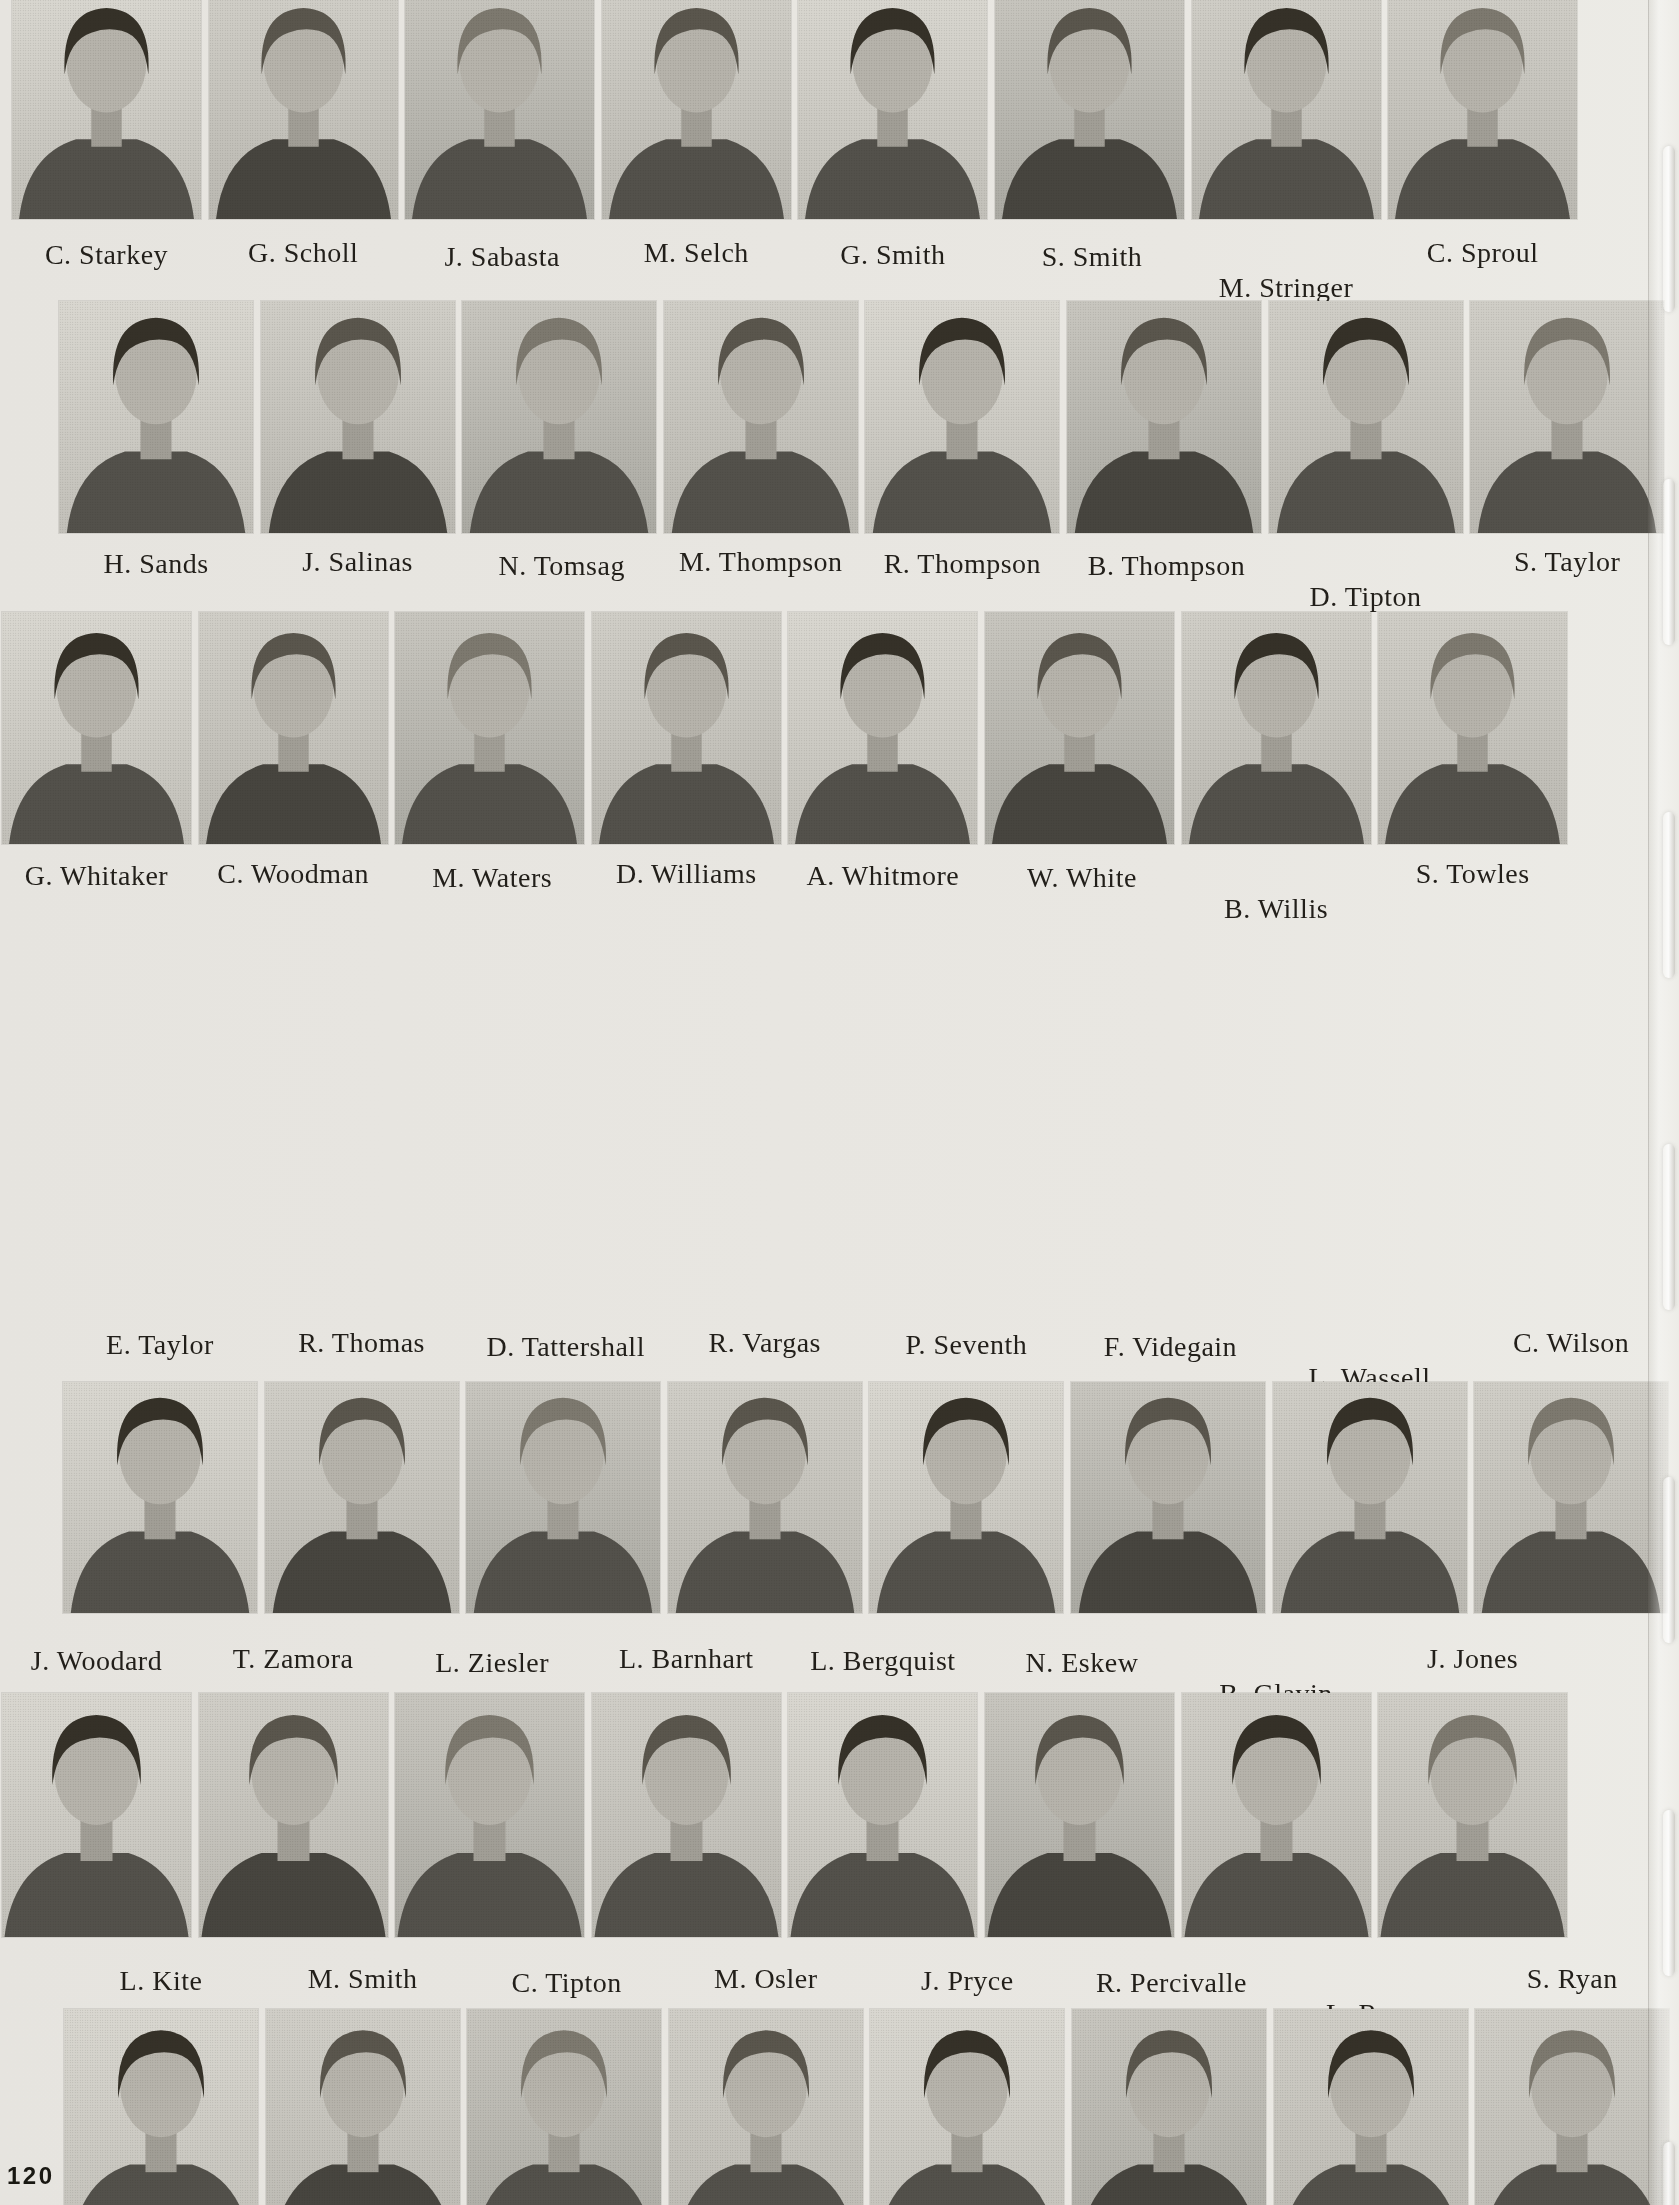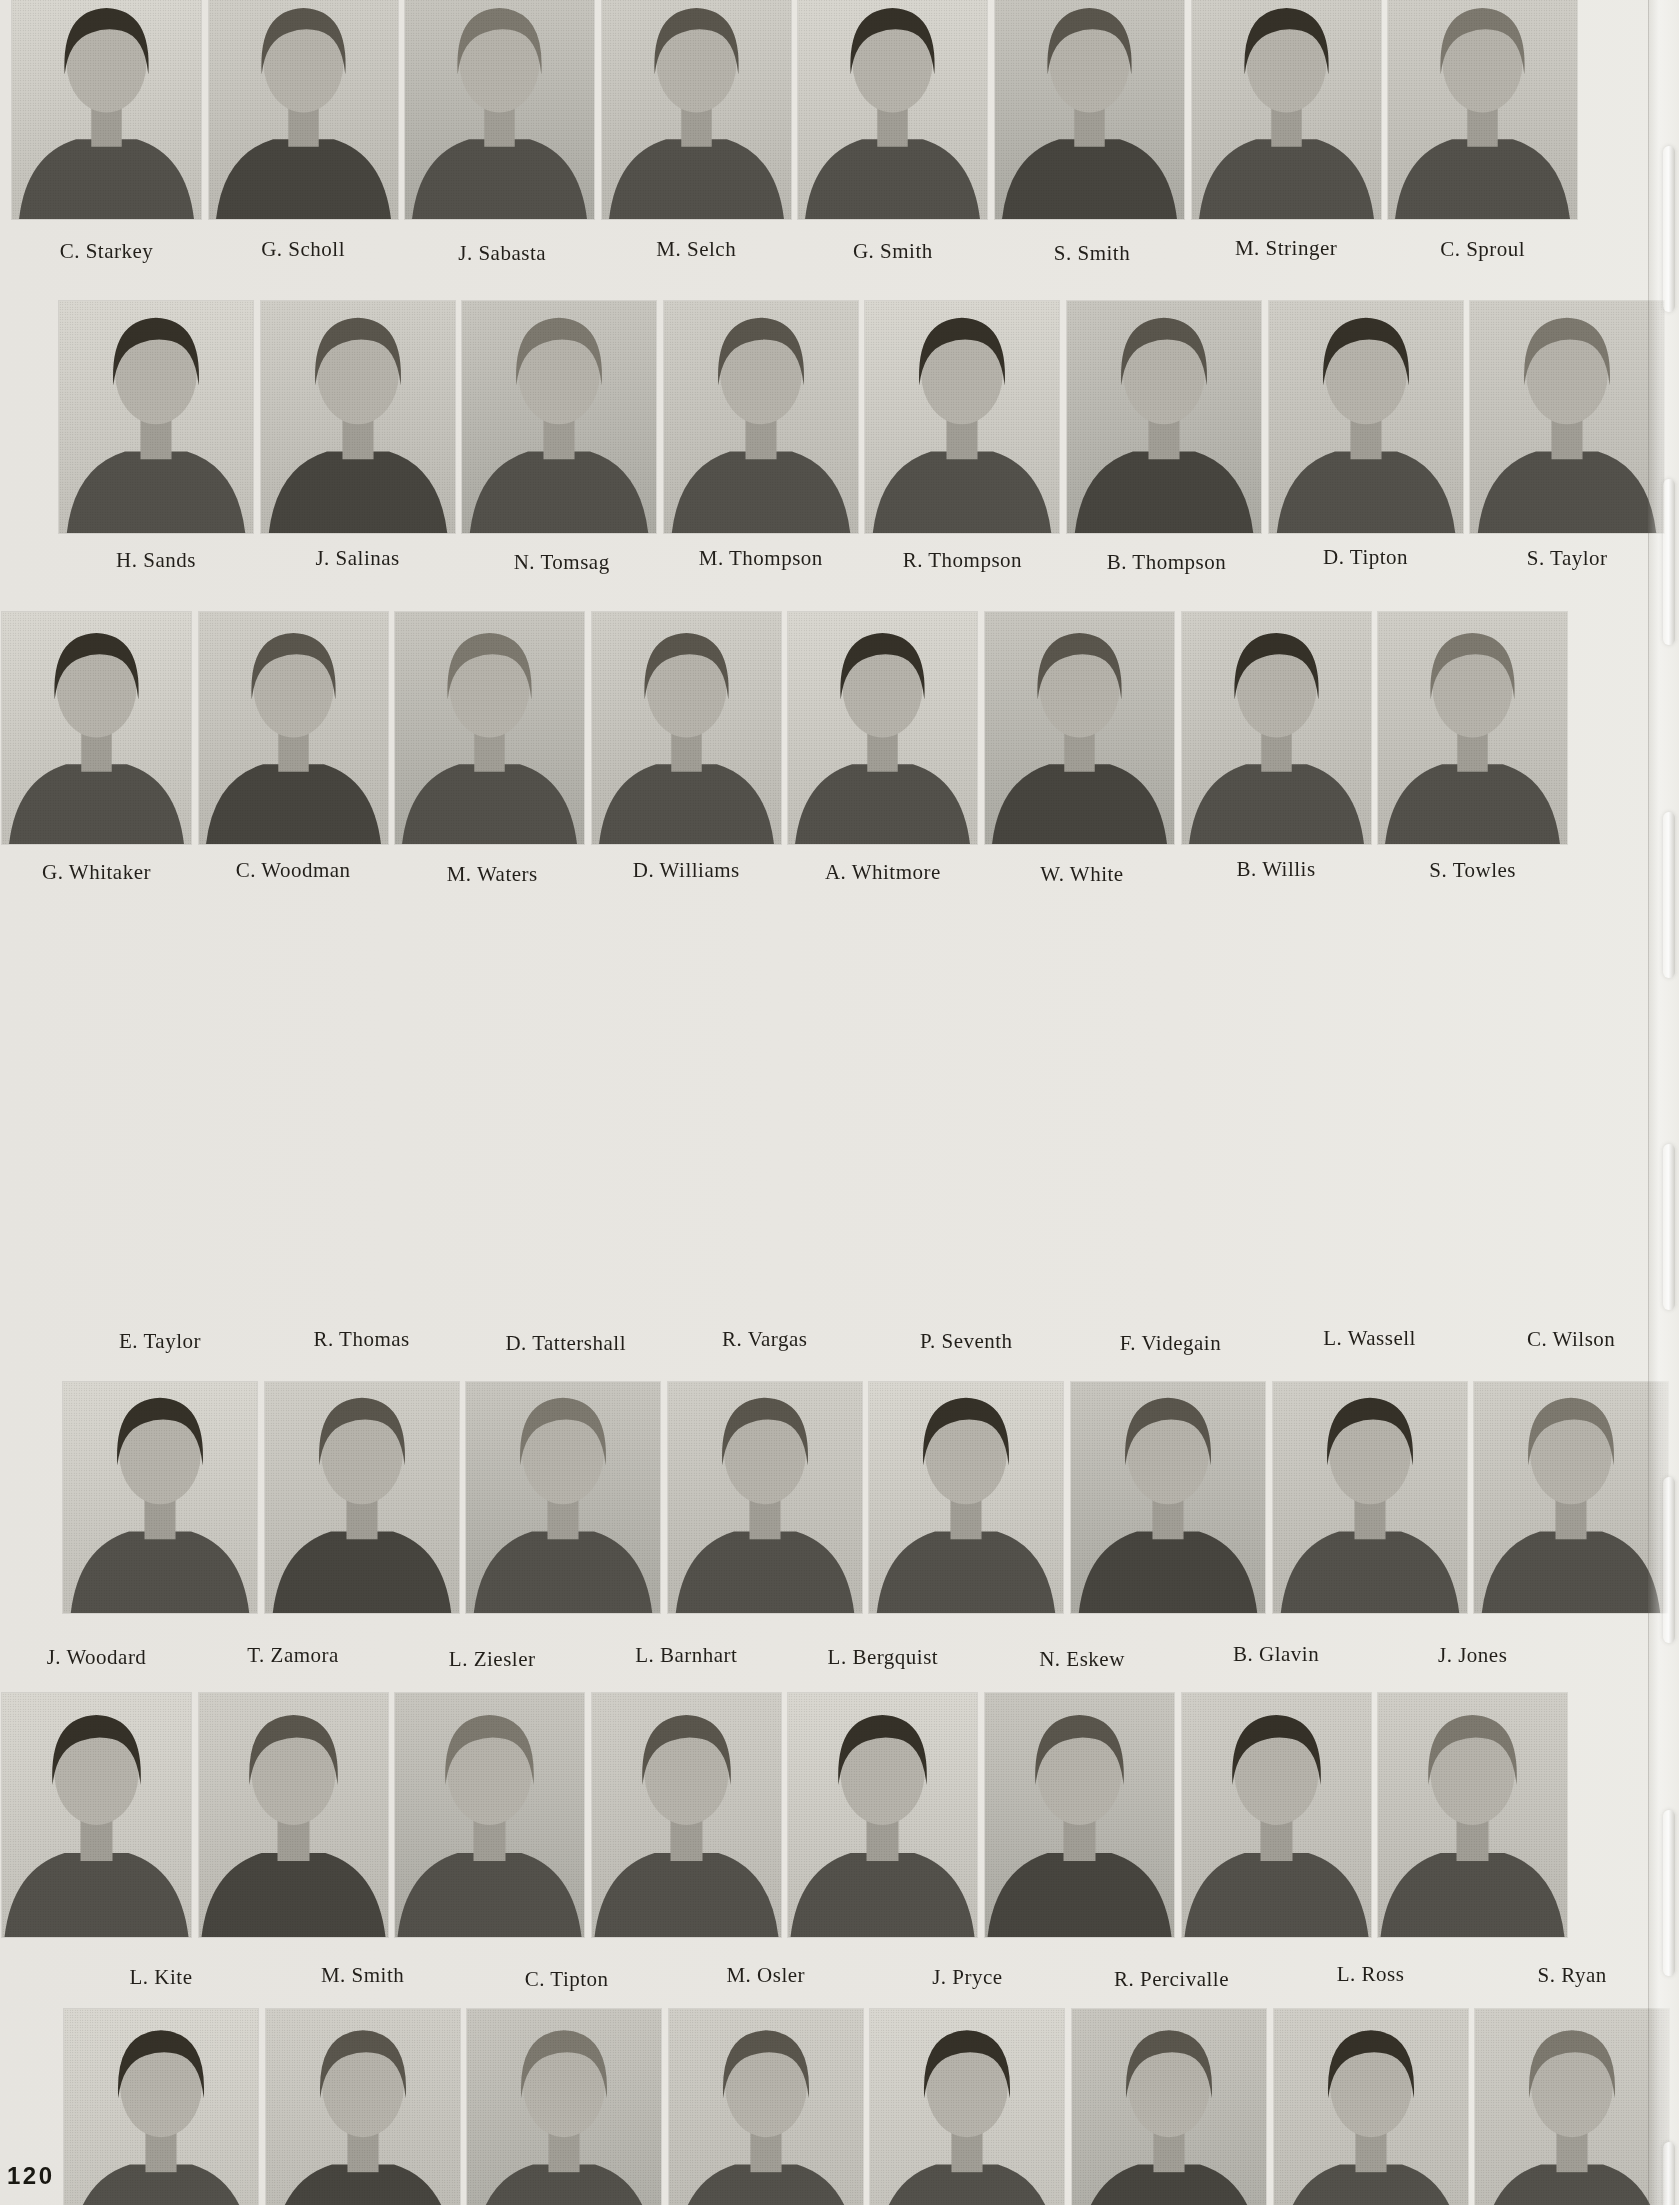--- a/index.html
+++ b/index.html
@@ -50,25 +50,25 @@
   .photo:nth-child(5n+3) .hair{fill:#7d796f}
   .photo:nth-child(3n){background:linear-gradient(180deg,#c8c6bf,#abaaa3);}
   .photo:nth-child(4n+1){background:linear-gradient(180deg,#d9d7d0,#c2c0b9);}
   .photo:nth-child(7n+2) .bust{fill:#6c6a63}
   .photo:nth-child(4n+2) .bust{fill:#47453f}
 
   
   .cell{text-align:center;}
   .name{
     display:inline-block;
-    font-size:21px;color:#221f1a;letter-spacing:0.5px;white-space:nowrap;
+    font-size:28px;color:#221f1a;letter-spacing:0.5px;white-space:nowrap;
   }
   .name-row .cell:nth-child(2n) .name{transform:translateY(-2px);font-family:Liberation Serif, serif;}
   .name-row .cell:nth-child(3n) .name{transform:translateY(1.5px) translateX(2.5px);}
-  .name-row .cell:nth-child(7n) .name{transform:translateY(-3.5px);}
+  .name-row .cell:nth-child(7n) .name{transform:translateY(-3.5px);margin-top:36px;}
 
   
   .title{
     position:absolute;top:1036px;left:0;width:1650px;
     text-align:center;
     font-family:"DejaVu Serif", serif;font-style:italic;
     font-size:67px;color:#191812;
     word-spacing:22px;letter-spacing:-1px;
   }
   .title .stretch{display:inline-block;transform:scaleX(.84);transform-origin:center;}

